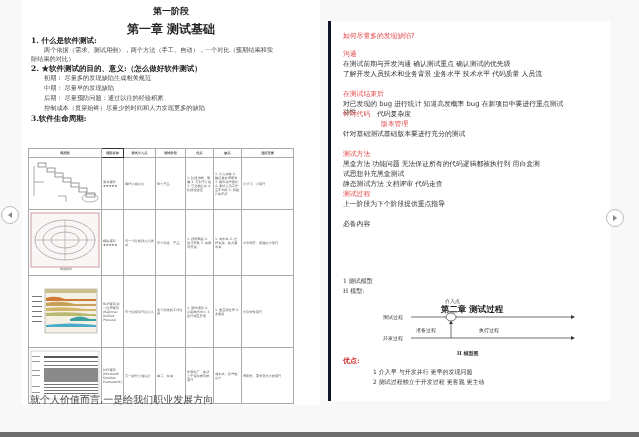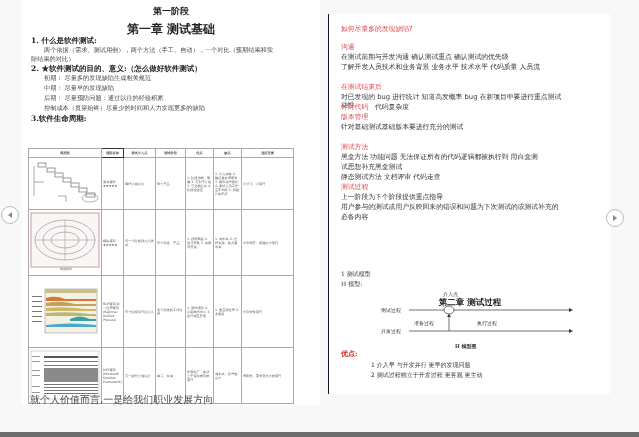--- a/index.html
+++ b/index.html
@@ -2,21 +2,21 @@
 <html><head>
 <meta charset="utf-8">
 <style>
   * { box-sizing: border-box; margin: 0; padding: 0; }
   html, body { width: 639px; height: 437px; overflow: hidden; background: #fafafa; }
   body { position: relative; font-family: "DejaVu Sans", sans-serif; color: #222; }
   .viewer { position: absolute; left: 0; top: 0; width: 639px; height: 432px; background: #f8f8f8; }
   .bottom-bar { position: absolute; left: 0; top: 432px; width: 639px; height: 5px; background: #6e6e6e; }
   .page { position: absolute; background: #fff; }
   .page-left { left: 22px; top: 0; width: 298px; height: 405px; }
-  .page-right { left: 328px; top: 14px; width: 282px; height: 380px; border-left: 1px solid #0f172a; }
+  .page-right { left: 328px; top: 21px; width: 282px; height: 380px; border-left: 3px solid #0f172a; }
   .nav-btn { position: absolute; width: 18px; height: 18px; border: 1px solid #bbb; border-radius: 50%; background: #fff; display: flex; align-items: center; justify-content: center; }
   .nav-prev { left: 1px; top: 206px; }
   .nav-next { left: 606px; top: 209px; }
   .nav-btn svg { width: 8px; height: 8px; }
 
   .title1 { position: absolute; left: 0; width: 298px; text-align: center; font-family: "DejaVu Serif", serif; font-weight: bold; font-size: 9px; }
   .sec { position: absolute; font-size: 7px; white-space: nowrap; }
   .sec.b { font-weight: bold; font-family: "DejaVu Serif", serif; font-size: 7.5px; }
   .line { position: absolute; font-size: 6.2px; color: #444; white-space: nowrap; }
 
@@ -178,31 +178,30 @@
     <div class="r-text" style="top:38px;">在测试前期与开发沟通  确认测试重点    确认测试的优先级</div>
     <div class="r-text" style="top:48px;">了解开发人员技术和业务背景    业务水平      技术水平    代码质量    人员流</div>
     <div class="r-text" style="top:58px;margin-top:28px;">动性</div>
 
     <div class="r-red" style="top:68px;">在测试结束后</div>
     <div class="r-text" style="top:78px;">对已发现的 bug 进行统计    知道高发概率 bug    在新项目中要进行重点测试</div>
 
     <div class="r-red" style="top:88px;">针对代码</div>
     <div class="r-text" style="top:88px; left:46px;">代码复杂度</div>
 
-    <div class="r-red" style="top:98px;">版本管理</div>
+    <div class="r-red" style="top:98px;margin-left:38px;">版本管理</div>
     <div class="r-text" style="top:108px;">针对基础测试基础版本要进行充分的测试</div>
 
     <div class="r-red" style="top:128px;">测试方法</div>
     <div class="r-text" style="top:138px;">黑盒方法    功能问题      无法保证所有的代码逻辑都被执行到        用白盒测</div>
     <div class="r-text" style="top:148px;">试思想补充黑盒测试</div>
     <div class="r-text" style="top:158px;">静态测试方法      文档评审    代码走查</div>
 
     <div class="r-red" style="top:168px;">测试过程</div>
     <div class="r-text" style="top:178px;">上一阶段为下个阶段提供重点指导</div>
-    <div class="r-text" style="top:188px;">用户参与的测试或用户反映回来的错误和问题为下次测试的或测试补充的</div>
     <div class="r-text" style="top:198px;">必备内容</div>
 
     <div class="ch2" style="top:238px;margin-top:45px;">第二章  测试过程</div>
     <div class="small" style="left:12px; top:256px;">1 测试模型</div>
     <div class="small" style="left:12px; top:266px;">H 模型:</div>
 
     <svg style="position:absolute; left:0; top:270px;" width="282" height="62" viewBox="0 0 282 62">
       <line x1="80" y1="26" x2="115" y2="26" stroke="#333" stroke-width="0.7"></line>
       <line x1="125" y1="26" x2="240" y2="26" stroke="#333" stroke-width="0.7"></line>
       <polygon points="240,24 244,26 240,28" fill="#333"></polygon>

